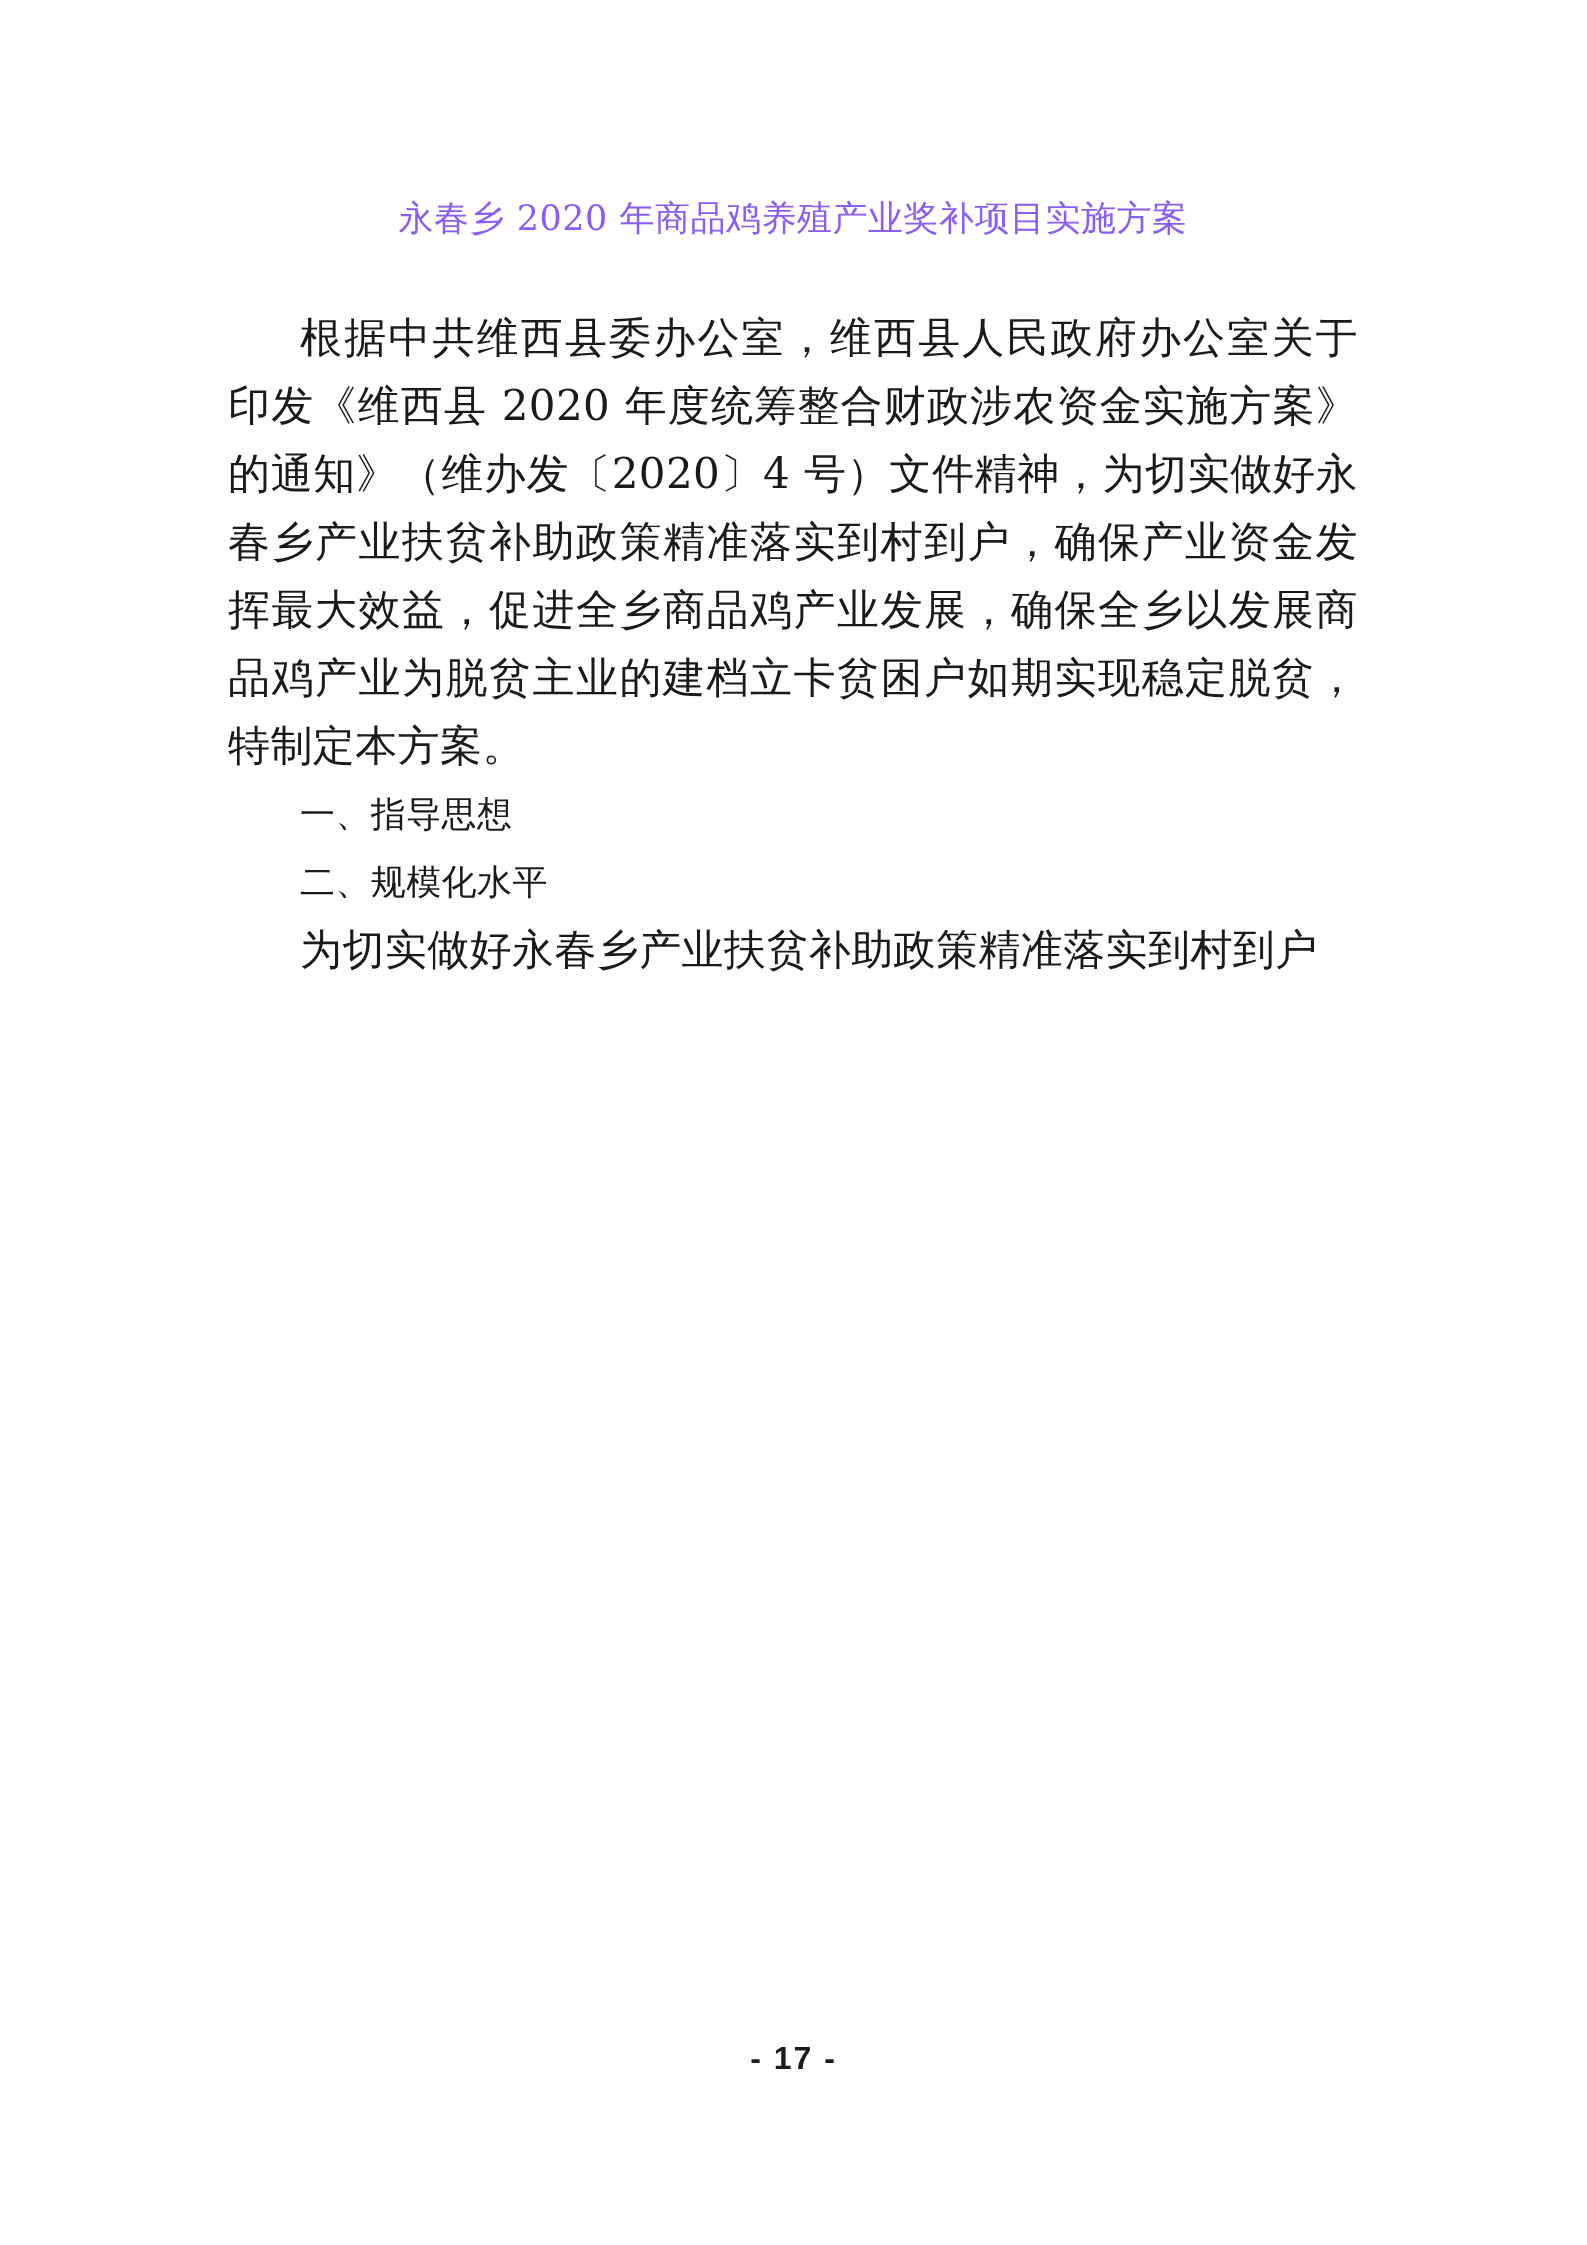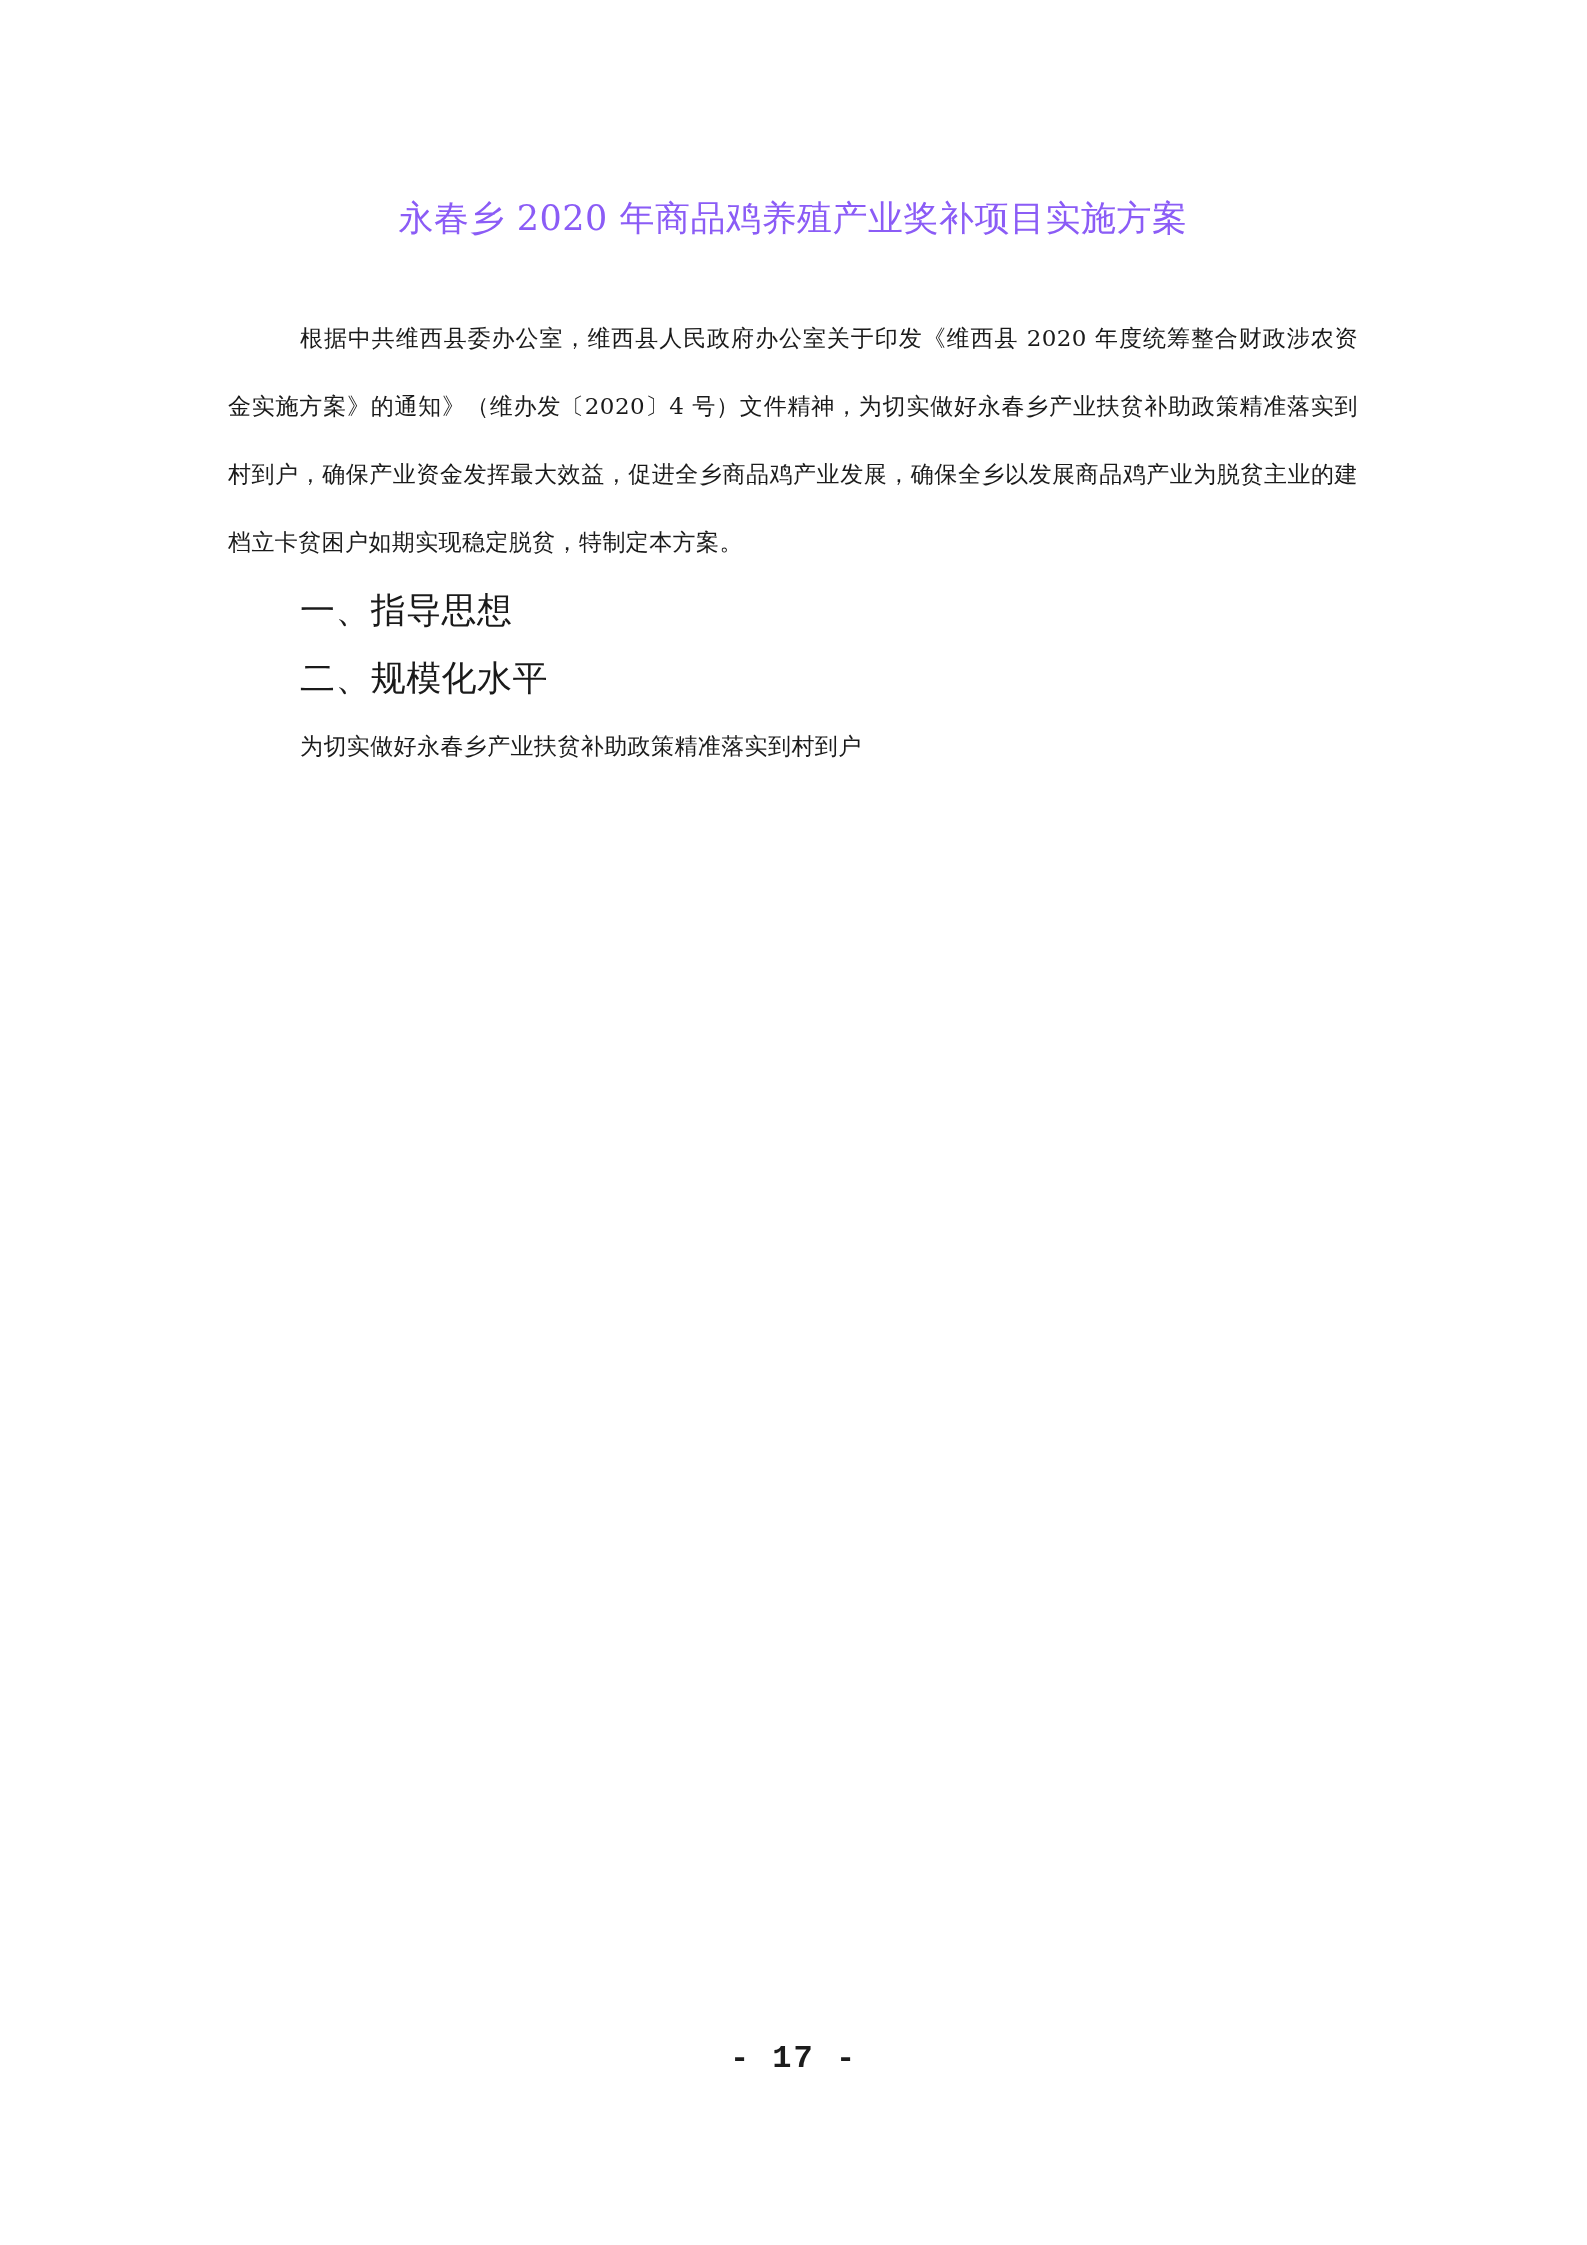--- a/index.html
+++ b/index.html
@@ -34,21 +34,21 @@
   .doc-title {
     font-size: 35px;
     line-height: 1.35;
     letter-spacing: 0.5px;
     text-align: center;
     margin: 0 0 62px 0;
     color: #8b5cf6;
     font-family: "DejaVu Serif", serif;
   }
   p.body-par {
-    font-size: 23px;
+    font-size: 42px;
     line-height: 68px;
     letter-spacing: 0.4px;
     margin: 0;
     text-align: justify;
     text-justify: inter-ideograph;
     text-indent: 72px;
     color: #1a1a1a;
   }
   p.heading-par {
     font-size: 35px;
@@ -60,21 +60,21 @@
   }
   .page-number {
     position: absolute;
     left: 0;
     right: 0;
     top: 2040px;
     text-align: center;
     font-size: 32px;
     letter-spacing: 2px;
     color: #1c1c1c;
-    font-family: Liberation Mono, monospace;
+    font-family: Liberation Sans, sans-serif;
     font-weight: bold;
   }
 </style>
 </head>
 <body>
 
 <div class="page">
   <div class="content">
 
 

